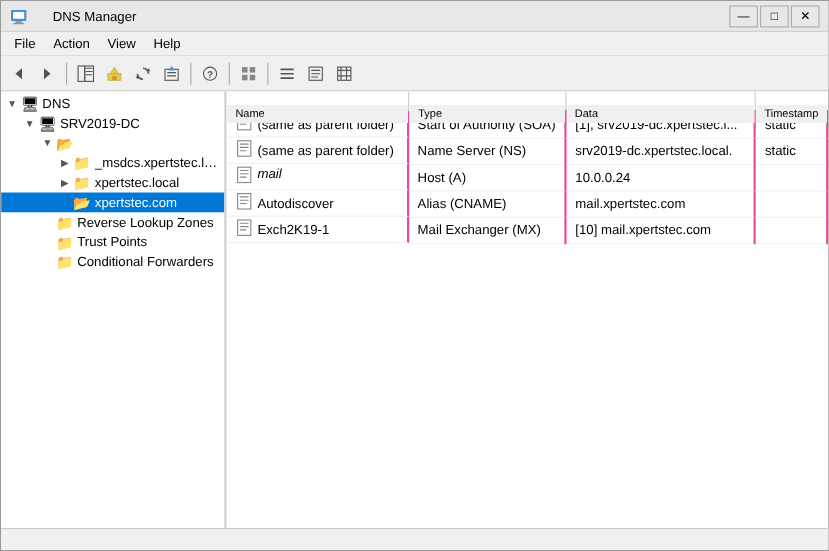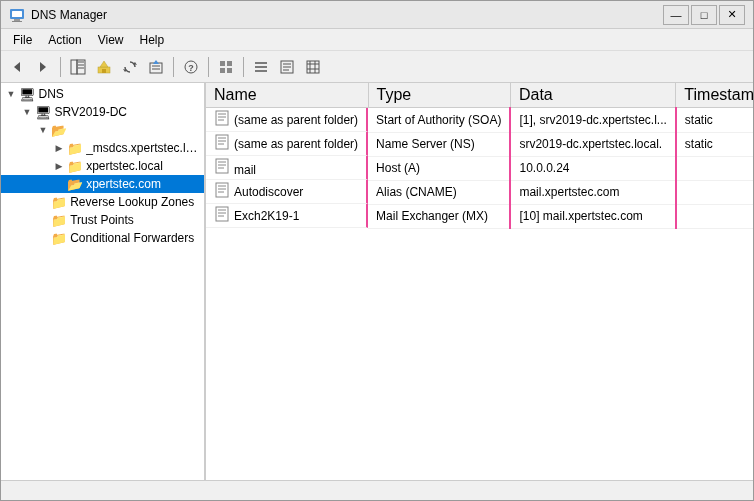--- a/index.html
+++ b/index.html
@@ -23,20 +23,21 @@
     }
 
     .title-bar {
       background: #e8e8e8;
       height: 28px;
       display: flex;
       align-items: center;
       padding: 0 8px;
       border-bottom: 1px solid #ccc;
       user-select: none;
+      gap: 17px;
     }
 
     .title-bar-icon {
       width: 16px;
       height: 16px;
       margin-right: 6px;
       display: flex;
       align-items: center;
       justify-content: center;
     }
@@ -166,25 +167,25 @@
       border-collapse: collapse;
     }
 
     .detail-table th {
       background: #f0f0f0;
       border-bottom: 1px solid #ccc;
       border-right: 1px solid #ccc;
       padding: 3px 8px;
       text-align: left;
       font-weight: normal;
-      font-size: 16px;
+      font-size: 10px;
       cursor: pointer;
       white-space: nowrap;
       position: sticky;
-      top: 0;
+      top: 12px;
     }
 
     .detail-table th:last-child { border-right: none; }
 
     .detail-table td {
       padding: 2px 8px;
       border-bottom: 1px solid #f0f0f0;
       border-right: 2px solid #ec4899;
       font-size: 12px;
       white-space: nowrap;
@@ -409,21 +410,21 @@
       <line x1="4" y1="7" x2="12" y2="7" stroke="#888" stroke-width="1"></line>
       <line x1="4" y1="10" x2="10" y2="10" stroke="#888" stroke-width="1"></line>
     </svg></span>
                 <span>(same as parent folder)</span>
               </td>
               <td>Name Server (NS)</td>
               <td>srv2019-dc.xpertstec.local.</td>
               <td>static</td>
             </tr>
             <tr>
-              <td style="display: flex; align-items: flex-end;">
+              <td style="display: flex; align-items: flex-start; font-style: italic;">
                 <span><svg width="16" height="16" viewBox="0 0 16 16" style="margin-right:4px;flex-shrink:0;">
       <rect x="2" y="1" width="12" height="14" fill="white" stroke="#888" stroke-width="1"></rect>
       <line x1="4" y1="4" x2="12" y2="4" stroke="#888" stroke-width="1"></line>
       <line x1="4" y1="7" x2="12" y2="7" stroke="#888" stroke-width="1"></line>
       <line x1="4" y1="10" x2="10" y2="10" stroke="#888" stroke-width="1"></line>
     </svg></span>
                 <span>mail</span>
               </td>
               <td>Host (A)</td>
               <td>10.0.0.24</td>

